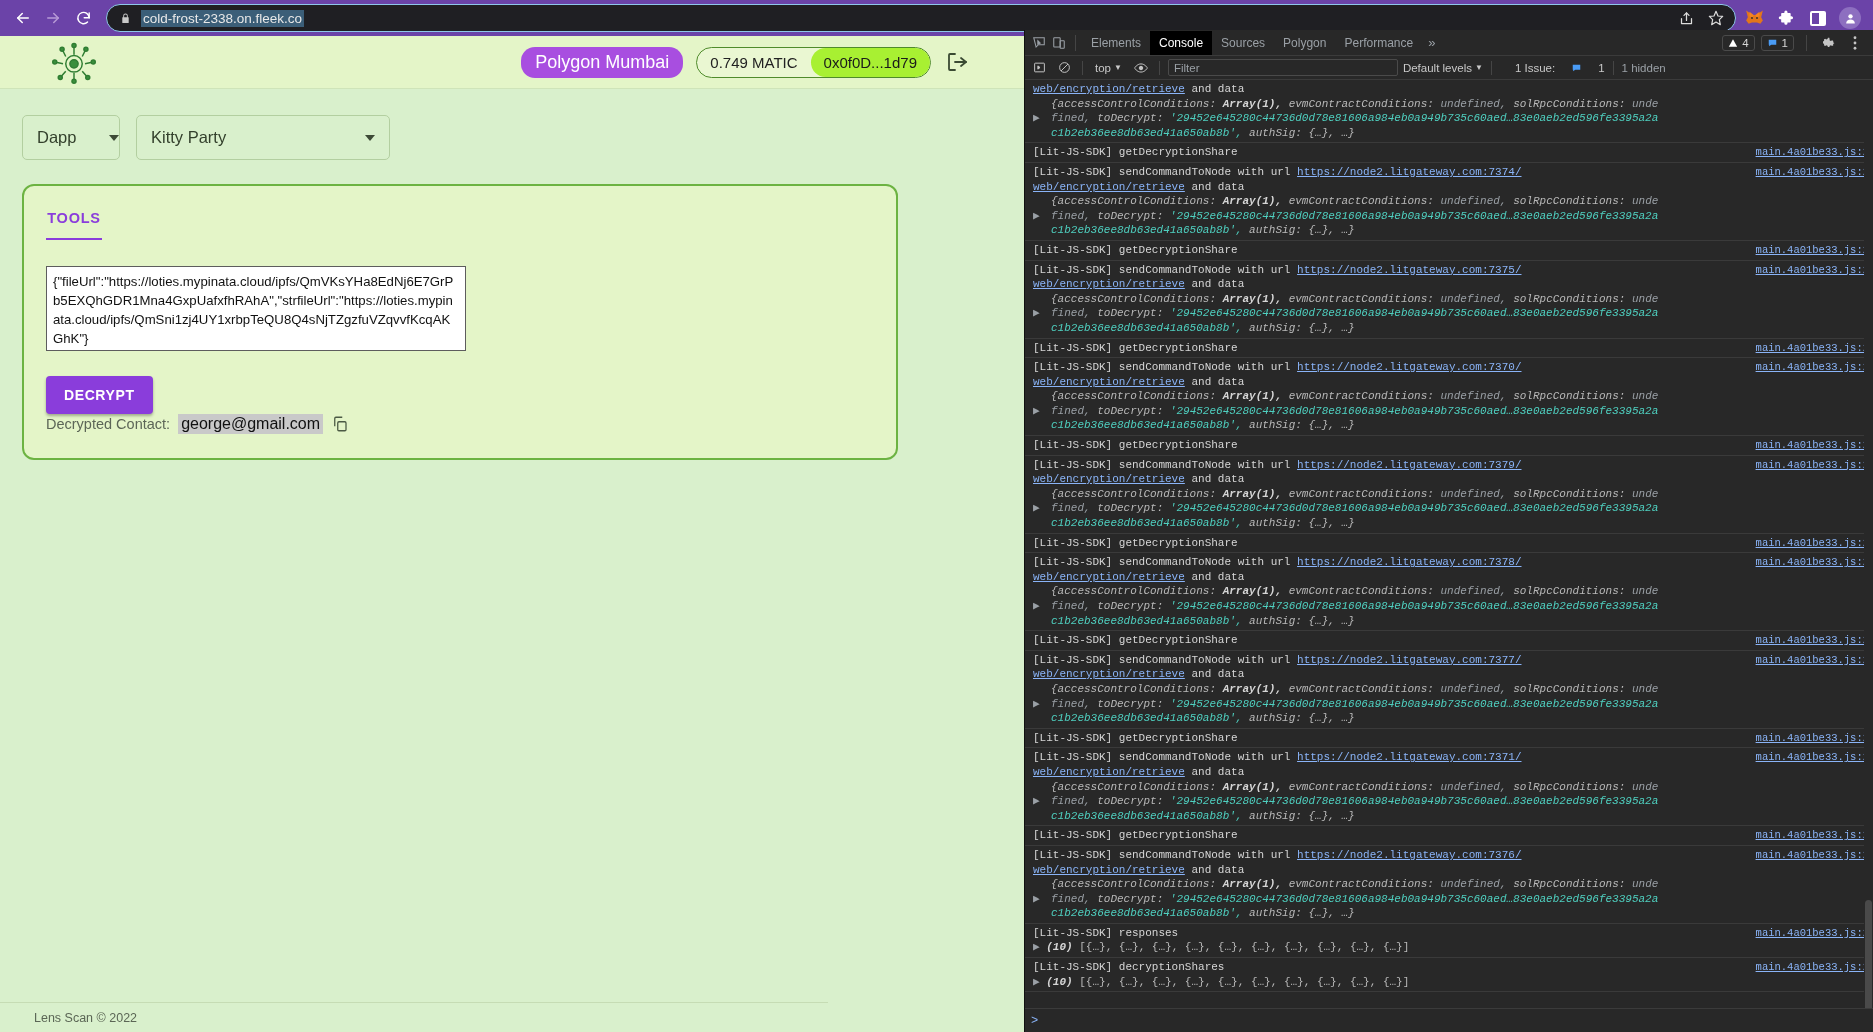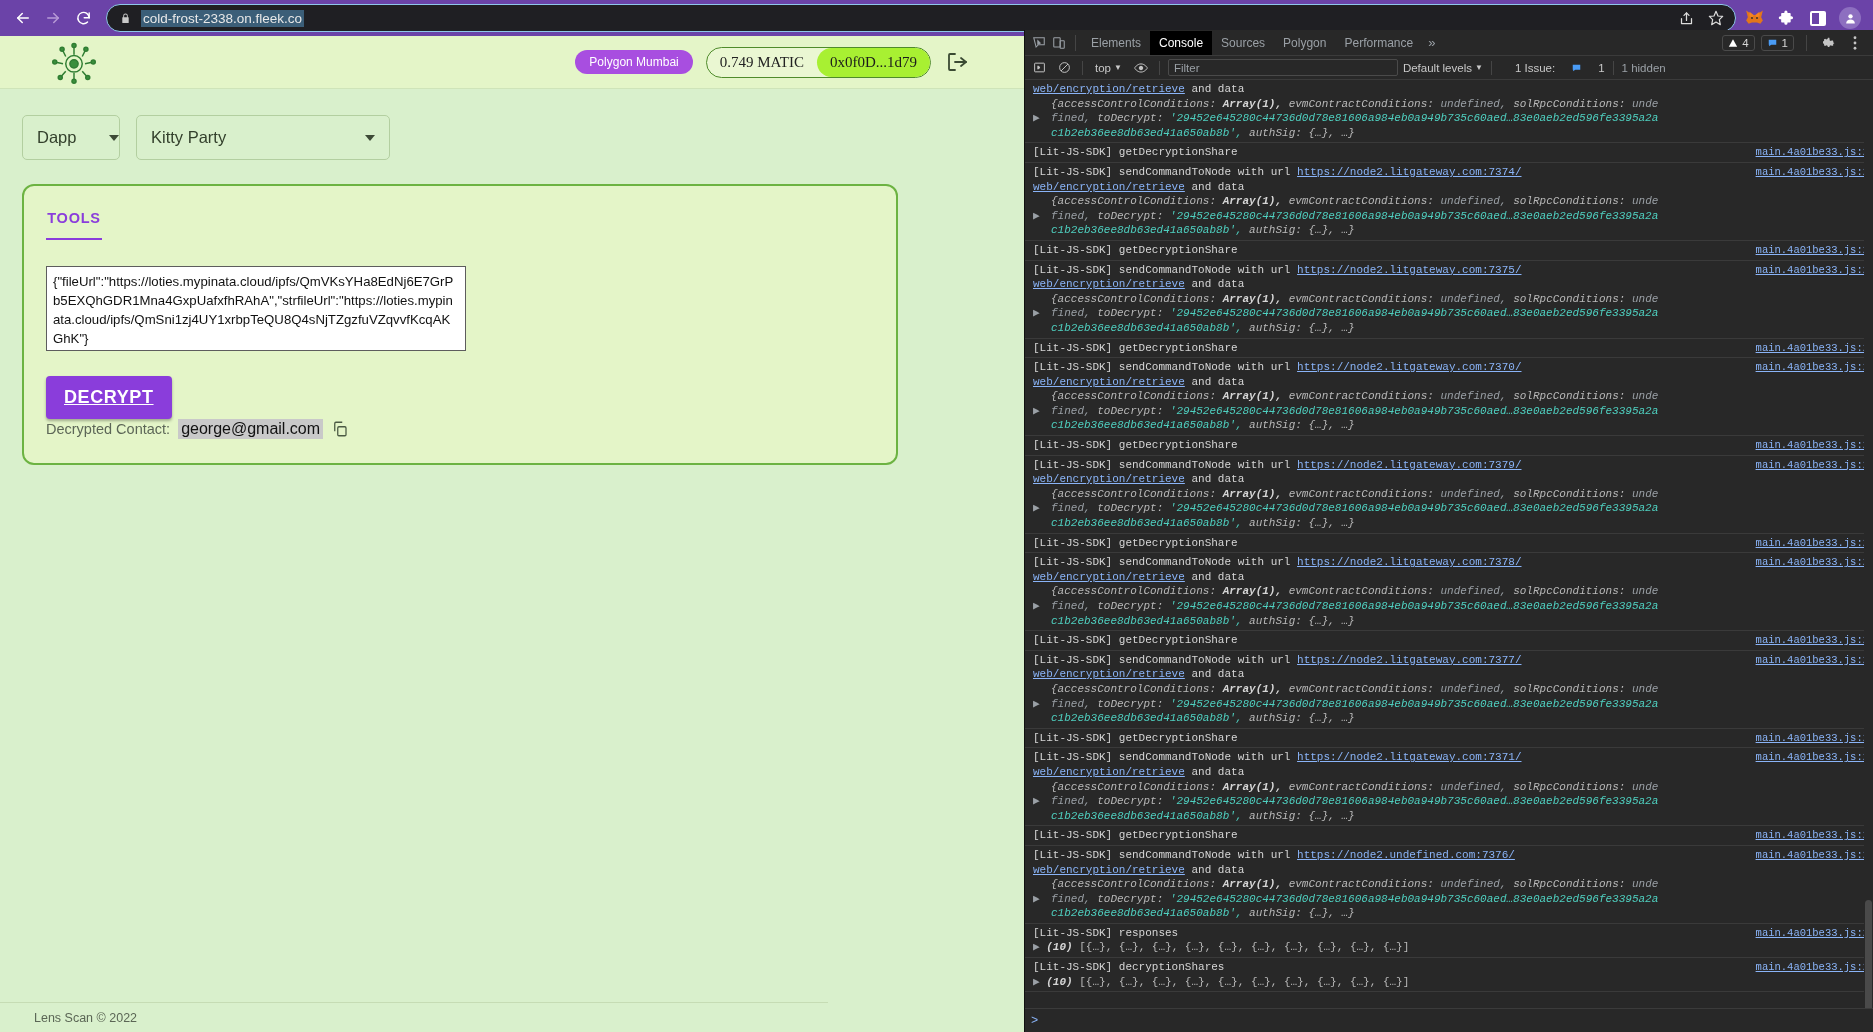--- a/index.html
+++ b/index.html
@@ -42,25 +42,25 @@
     background:#d9f0cc; overflow:hidden;
   }
   #app-header{
     height:53px; background:#e4f5c8; display:flex; align-items:center;
     padding:0 14px; border-bottom:1px solid #cfe4b9; position:relative;
   }
   .logo{ width:44px; height:44px; margin-left:38px; }
   .header-right{ margin-left:auto; display:flex; align-items:center; gap:13px; }
   .chip-network{
     background:#a84ee0; color:#fff; border-radius:14px; padding:5px 14px;
-    font-size:12px; white-space:nowrap;
+    font-size:18px; white-space:nowrap;
   }
   .balance-wrap{
     display:flex; align-items:center; border:1px solid #4f8b2b; border-radius:16px;
-    overflow:hidden; background:#eaf7d2;font-family:Liberation Serif, serif;
+    overflow:hidden; background:#eaf7d2;
   }
   .balance-amt{ padding:6px 13px; font-size:15px; color:#222; white-space:nowrap; }
   .balance-addr{
     background:#a8f032; color:#1b1b1b; padding:6px 13px; font-size:15px;
     border-radius:16px; white-space:nowrap;
   }
   .logout-ico{ width:26px; height:26px; margin-right:40px; display:flex; align-items:center; justify-content:center; }
   
   .select-row{ display:flex; gap:16px; padding:26px 22px 0 22px; }
   .sel{
@@ -84,22 +84,22 @@
     min-width:56px; text-align:center;
   }
   .ta-wrap{ margin-top:26px; }
   textarea.payload{
     width:420px; height:85px; resize:none; padding:5px 6px;
     font-family:"Liberation Sans", sans-serif; font-size:13.2px; line-height:19px;
     border:1px solid #5d5d5d; color:#111; background:#fff; overflow:hidden;
   }
   .btn-decrypt{
     margin-top:21px; background:#8a3ddb; color:#fff; border:none; border-radius:4px;
-    padding:11px 18px; font-size:18px; font-weight:600; letter-spacing:.6px;
-    box-shadow:0 2px 3px rgba(0,0,0,.3); cursor:pointer;text-decoration:underline;
+    padding:11px 18px; font-size:14px; font-weight:600; letter-spacing:.6px;
+    box-shadow:0 2px 3px rgba(0,0,0,.3); cursor:pointer;
   }
   .contact-row{ display:flex; align-items:center; gap:8px; }
   .contact-label{ color:#5c6657; font-size:14.5px; }
   .contact-val{ font-size:16px; color:#111; background:#c9c9c9; padding:1px 3px; }
   .copy-ico{ width:18px; height:18px; }
   #footer{
     position:absolute; left:0; bottom:0; width:828px; height:30px;
     background:#d9f0cc; display:flex; align-items:center; padding-left:34px;
     font-size:12.5px; color:#5b6655; border-top:1px solid #c6dcb4;
   }
@@ -485,21 +485,21 @@
         <div class="objline"><span class="key">{accessControlConditions:</span> <span class="typ">Array(1),</span> <span class="key">evmContractConditions:</span> <span class="und">undefined,</span> <span class="key">solRpcConditions:</span> <span class="und">unde</span></div>
         <div class="objline"><span class="arrow">▶</span><span class="und">fined,</span> <span class="key">toDecrypt:</span> <span class="str">'29452e645280c44736d0d78e81606a984eb0a949b735c60aed…83e0aeb2ed596fe3395a2a</span></div>
         <div class="objline"><span class="str">c1b2eb36ee8db63ed41a650ab8b',</span> <span class="key">authSig: {…}, …}</span></div>
       </div>
       <div class="logrow">
         <span class="src">main.4a01be33.js:2</span>
         <div><span class="tag">[Lit-JS-SDK] getDecryptionShare</span></div>
       </div>
       <div class="logrow">
         <span class="src">main.4a01be33.js:2</span>
-        <div><span class="tag">[Lit-JS-SDK] sendCommandToNode with url</span> <span class="lnk">https://node2.undefined.com:7376/</span></div>
+        <div><span class="tag">[Lit-JS-SDK] sendCommandToNode with url</span> <span class="lnk">https://node2.litgateway.com:7376/</span></div>
         <div><span class="lnk">web/encryption/retrieve</span> <span class="tag">and data</span></div>
         <div class="objline"><span class="key">{accessControlConditions:</span> <span class="typ">Array(1),</span> <span class="key">evmContractConditions:</span> <span class="und">undefined,</span> <span class="key">solRpcConditions:</span> <span class="und">unde</span></div>
         <div class="objline"><span class="arrow">▶</span><span class="und">fined,</span> <span class="key">toDecrypt:</span> <span class="str">'29452e645280c44736d0d78e81606a984eb0a949b735c60aed…83e0aeb2ed596fe3395a2a</span></div>
         <div class="objline"><span class="str">c1b2eb36ee8db63ed41a650ab8b',</span> <span class="key">authSig: {…}, …}</span></div>
       </div>
       <div class="logrow">
         <span class="src">main.4a01be33.js:2</span>
         <div><span class="tag">[Lit-JS-SDK] responses</span></div>
         <div><span class="arrow" style="position:static;">▶</span> <span class="typ">(10)</span> <span class="brace">[{…}, {…}, {…}, {…}, {…}, {…}, {…}, {…}, {…}, {…}]</span></div>
       </div>

